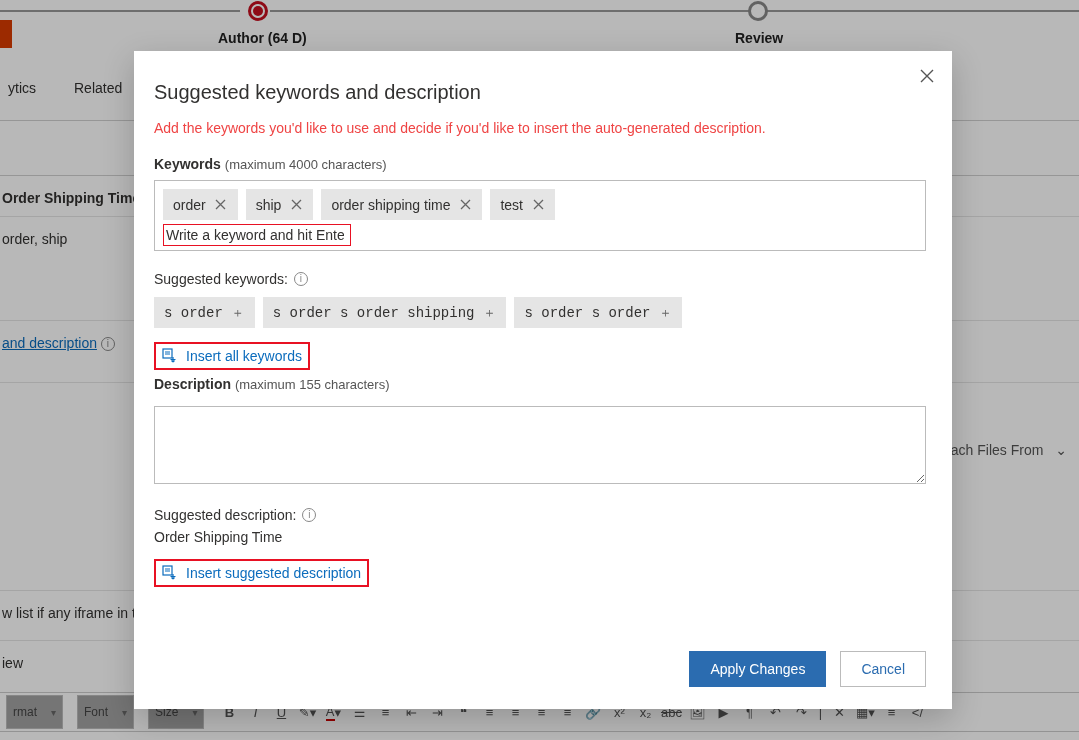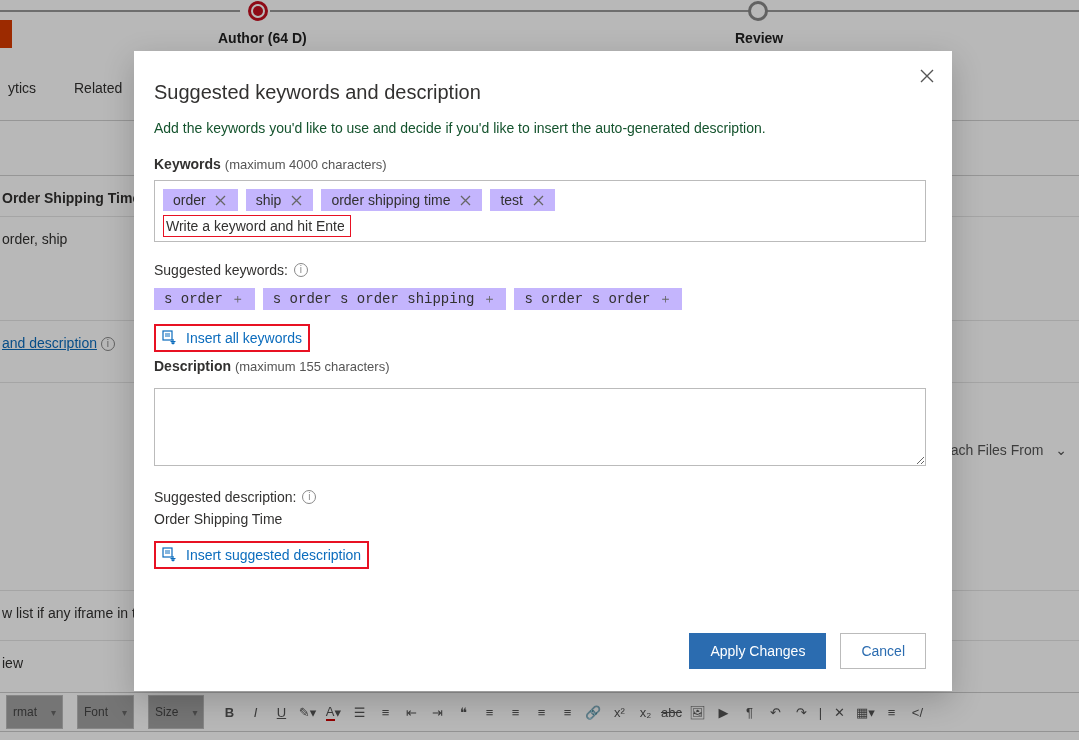--- a/index.html
+++ b/index.html
@@ -40,26 +40,26 @@
   .info-icon { display:inline-block; width:14px; height:14px; border:1px solid #888; border-radius:50%; font-size:10px; line-height:12px; text-align:center; color:#888; vertical-align:middle; }
 
   
   .dim { position: absolute; inset: 0; background: rgba(0,0,0,0.28); }
 
   
   .modal { position: absolute; left: 134px; top: 51px; width: 818px; background: #fff; padding: 30px 26px 22px 20px; box-shadow: 0 10px 30px rgba(0,0,0,0.2); }
   .modal .close { position:absolute; right:16px; top:16px; width:18px; height:18px; cursor:pointer; display:flex; align-items:center; justify-content:center; color:#555; }
   .modal .close svg { width:14px; height:14px; }
   .modal h2 { font-size: 20px; font-weight: 400; margin-bottom: 16px; }
-  .modal .subtitle { font-size: 14px; margin-bottom: 20px; color:#14532d; }
+  .modal .subtitle { font-size: 14px; margin-bottom: 20px; color:#ef4444; }
   .modal .section-label { font-weight: 600; font-size: 14px; margin-bottom: 8px; }
   .modal .section-label .hint { font-weight: 400; color:#555; font-size:13px; }
   .modal .kw-box { border: 1px solid #bbb; padding: 8px 8px 4px 8px; }
   .modal .chip-row { display:flex; flex-wrap:wrap; gap:8px; margin-bottom:4px; }
-  .modal .chip { background:#c4b5fd; display:inline-flex; align-items:center; height:22px; padding:0 10px; gap:8px; font-size:14px; }
+  .modal .chip { background:#e5e5e5; display:inline-flex; align-items:center; height:31px; padding:0 10px; gap:8px; font-size:14px; }
   .modal .chip .rm { width:14px; height:14px; cursor:pointer; display:flex; align-items:center; justify-content:center; color:#666; }
   .modal .chip .rm svg { width:11px; height:11px; }
   .modal .chip.sugg .add { width:14px; height:14px; cursor:pointer; display:flex; align-items:center; justify-content:center; color:#666; font-size:13px; }
   .modal .kw-input-wrap { border:1px solid #e81123; display:inline-block; padding:2px 6px 2px 2px; }
   .modal .kw-input { border:none; outline:none; width:178px; font-size:14px; color:#323130; }
   .modal .kw-input::placeholder { color:#323130; }
   .modal .sugg-label { margin-top:20px; font-size:14px; color:#323130; display:flex; align-items:center; gap:6px; }
   .modal .sugg-row { margin-top:10px; display:flex; flex-wrap:wrap; gap:8px;font-family:Liberation Mono, monospace; }
   .modal .link-action { display:inline-flex; align-items:center; gap:8px; color:#0b6cbd; cursor:pointer; padding:4px 6px; border:2px solid #e81123; margin-top:14px; }
   .modal .link-action svg { width:16px; height:16px; }

